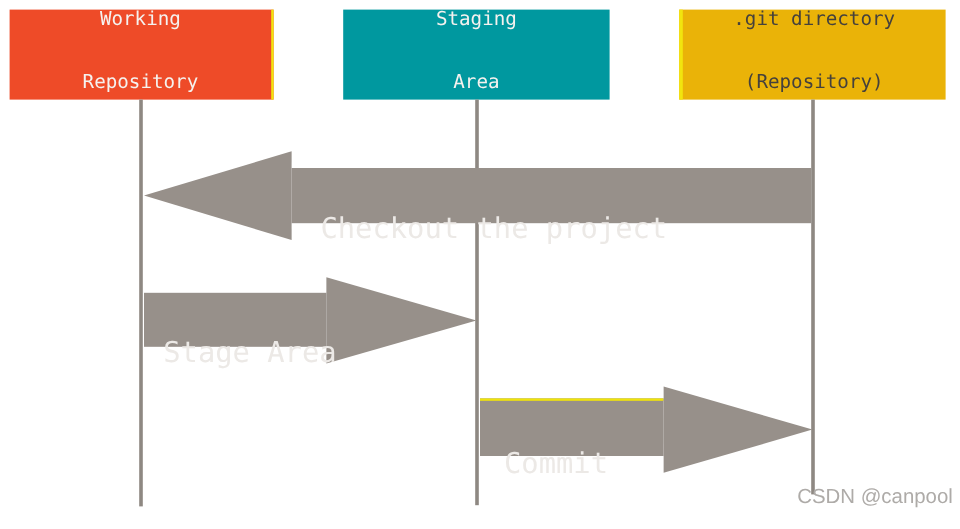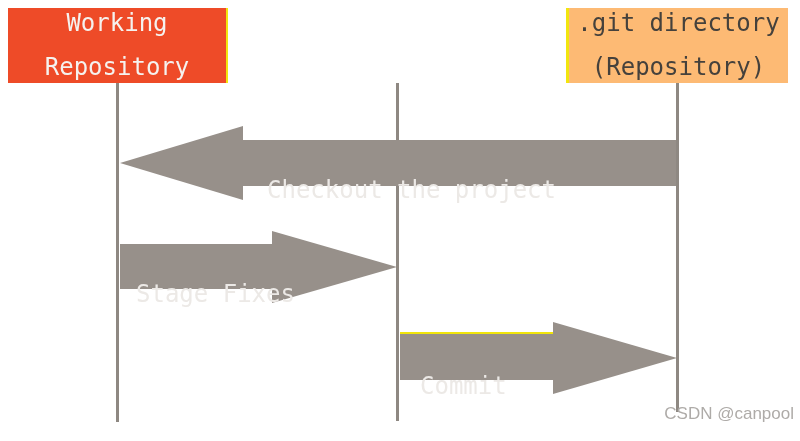--- a/index.html
+++ b/index.html
@@ -17,42 +17,43 @@
   }
 
   
   .box {
     position: absolute;
     top: 8px;
     height: 75px;
     box-sizing: border-box;
     display: flex;
     flex-direction: column;
-    justify-content: space-between;
+    justify-content: flex-end;
     text-align: center;
-    font-size: 24px;
+    font-size: 16px;
     line-height: 31px;
+    gap: 21px;
   }
   .box-wd {
     left: 8px;
     width: 220px;
     background: #ee4b28;
     color: #f5f2ef;
     border-right: 2px solid #f2e50e;
   }
   .box-sa {
     left: 286px;
     width: 222px;
     background: #00989f;
     color: #f5f2ef;
   }
   .box-git {
     left: 566px;
     width: 222px;
-    background: #fdba74;
+    background: #eab308;
     color: #45413c;
     border-left: 3px solid #f2e50e;
   }
 
   
   .vline {
     position: absolute;
     width: 3px;
     background: #8e8882;
   }
@@ -121,37 +122,41 @@
 </head>
 <body>
 
 <div class="stage">
 
   <div class="box box-wd">
     <div>Working</div>
     <div>Repository</div>
   </div>
 
+  <div class="box box-sa">
+    <div>Staging</div>
+    <div>Area</div>
+  </div>
 
   <div class="box box-git">
     <div>.git directory</div>
     <div>(Repository)</div>
   </div>
 
   <div class="vline vline-wd"></div>
   <div class="vline vline-sa"></div>
   <div class="vline vline-git"></div>
 
   <div class="head checkout-head"></div>
   <div class="arrow-body checkout-body"></div>
   <div class="arrow-label checkout-label">Checkout the project</div>
 
   <div class="arrow-body stage-body"></div>
   <div class="head stage-head"></div>
-  <div class="arrow-label stage-label">Stage Fixes</div>
+  <div class="arrow-label stage-label">Stage Area</div>
 
   <div class="arrow-body commit-body"></div>
   <div class="head commit-head"></div>
   <div class="arrow-label commit-label">Commit</div>
 
   <div class="watermark">CSDN @canpool</div>
 
 </div>
 
 </body></html>

